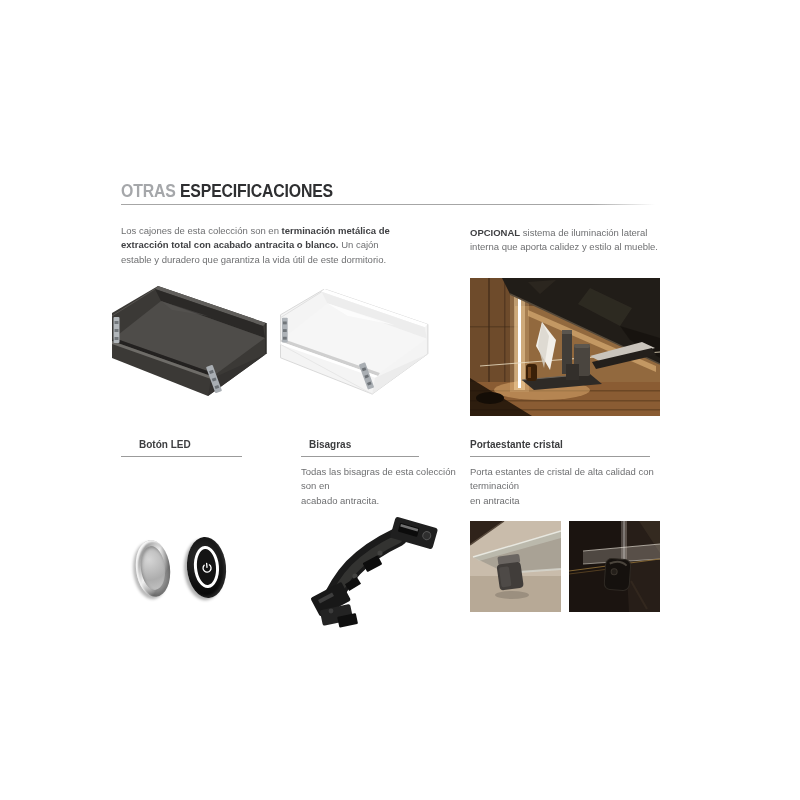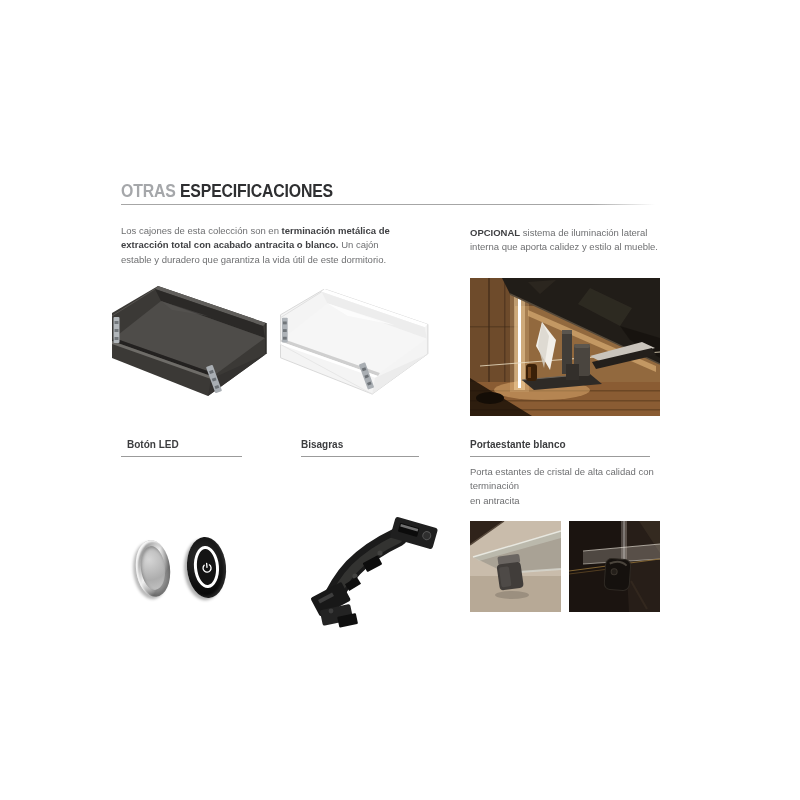--- a/index.html
+++ b/index.html
@@ -162,27 +162,29 @@
     <polygon points="72,44 79,58 74,90 68,68" fill="#d8d4cc" opacity="0.8"></polygon>
     <rect x="92" y="52" width="10" height="44" fill="#413d38"></rect>
     <rect x="92" y="52" width="10" height="4" fill="#5a554e"></rect>
     <rect x="104" y="66" width="16" height="32" rx="2" fill="#4a453f"></rect>
     <rect x="104" y="66" width="16" height="4" rx="2" fill="#5d574f"></rect>
     <rect x="96" y="86" width="13" height="16" fill="#332f2b"></rect>
     <rect x="56" y="86" width="11" height="17" rx="3" fill="#3a2008"></rect>
     <rect x="58" y="89" width="3" height="11" fill="#7a4a1e" opacity="0.85"></rect>
   </svg>
 
-  <h2 class="abs sec-head" style="left:103px;padding-left:24px;">Botón LED</h2>
+  <h2 class="abs sec-head" style="left:115px;padding-left:24px;">Botón LED</h2>
   <div class="abs sec-rule" style="left:121px; width:121px;"></div>
 
-  <h2 class="abs sec-head" style="left:301px;">Bisagras</h2>
+  <h2 class="abs sec-head" style="left:309px;">Bisagras</h2>
   <div class="abs sec-rule" style="left:301px; width:118px;"></div>
-
-  <h2 class="abs sec-head" style="left:470px;">Portaestante blanco</h2>
+  <p class="abs sec-body" style="left:301px; width:162px;">Todas las bisagras de esta colección son en
+acabado antracita.</p>
+
+  <h2 class="abs sec-head" style="left:470px;">Portaestante cristal</h2>
   <div class="abs sec-rule" style="left:470px; width:180px;"></div>
   <p class="abs sec-body" style="left:470px; width:202px;">Porta estantes de cristal de alta calidad con terminación
 en antracita</p>
 
   <div class="abs btn-chrome">
     <div class="face"></div>
   </div>
   <div class="abs btn-black">
     <div class="ring"></div>
     <svg class="power" viewBox="0 0 24 24">

